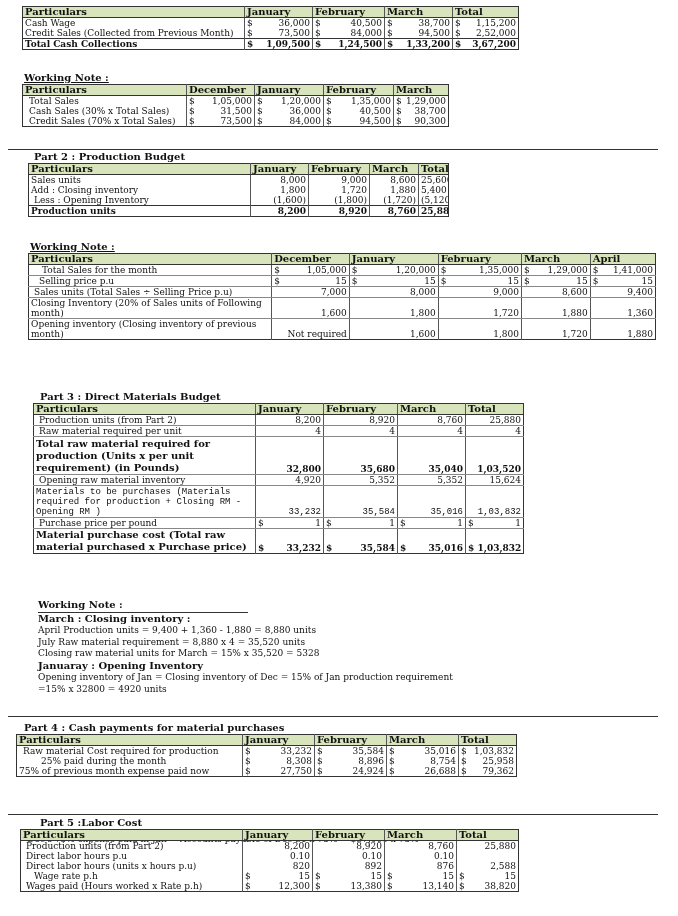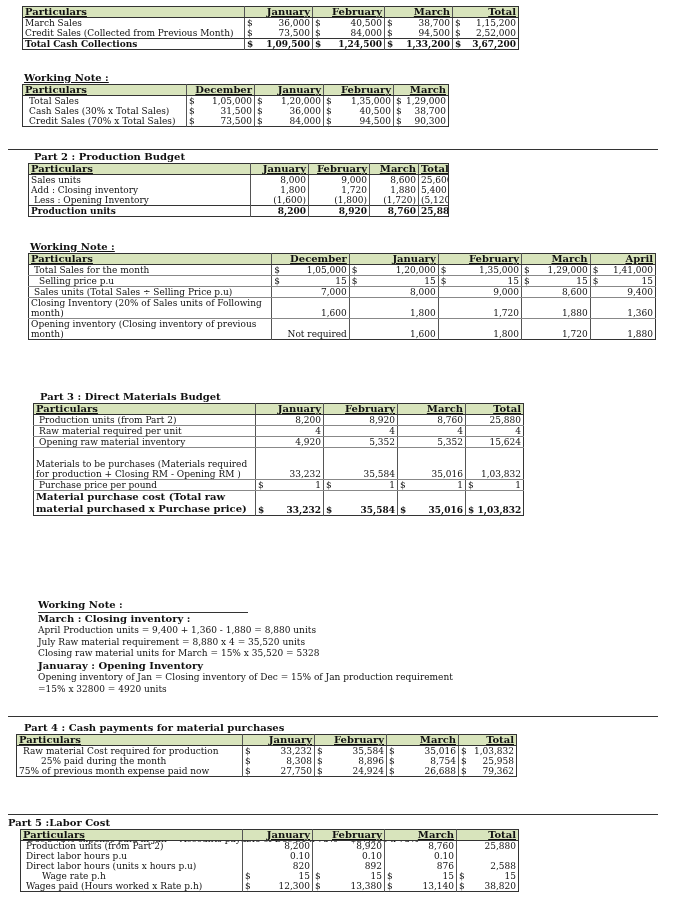--- a/index.html
+++ b/index.html
@@ -1,22 +1,22 @@
 <!DOCTYPE html>
 <html><head>
 <meta charset="utf-8">
 <style>
   html,body{margin:0;padding:0;background:#fff;}
   body{width:678px;height:916px;position:relative;overflow:hidden;font-family:"DejaVu Serif","Liberation Serif",serif;color:#111;}
   .abs{position:absolute;}
   table{border-collapse:collapse;font-size:9px;line-height:10px;table-layout:fixed;}
   td,th{padding:0 2px;white-space:nowrap;overflow:hidden;}
-  th{background:#d8e4bc;font-weight:bold;font-size:10px;border-bottom:1px solid #333;text-decoration:underline;}
+  th{background:#d8e4bc;font-weight:bold;font-size:10px;border-bottom:1px solid #333;}
   th.lft{text-align:left;}
-  th.mid{text-align:right;border-left:1px solid #555;}
+  th.mid{text-align:left;border-left:1px solid #555;}
   .tbl{border:1px solid #333;}
   td.lbl{text-align:left;}
   td.cur{text-align:left;border-left:1px solid #555;width:8px;}
   td.num{text-align:right;}
   td.nb{text-align:right;border-left:1px solid #555;}
   tr.bold td{font-weight:bold;}
   tr.topb td{border-top:1px solid #333;}
   tr.rowb td{border-bottom:1px solid #888;}
   .title{font-weight:bold;font-size:10px;}
   .ul{text-decoration:underline;}
@@ -42,21 +42,21 @@
     </colgroup>
   <tbody>
       <tr>
         <th class="lft">Particulars</th>
         <th class="mid" colspan="2">January</th>
         <th class="mid" colspan="2">February</th>
         <th class="mid" colspan="2">March</th>
         <th class="mid" colspan="2">Total</th>
       </tr>
   <tr>
-        <td class="lbl">March Sales</td>
+        <td class="lbl">Cash Wage</td>
         <td class="cur">$</td>
         <td class="num">36,000</td>
         <td class="cur">$</td>
         <td class="num">40,500</td>
         <td class="cur">$</td>
         <td class="num">38,700</td>
         <td class="cur">$</td>
         <td class="num">1,15,200</td>
       </tr>
   <tr>
@@ -208,21 +208,21 @@
   <tbody>
       <tr>
         <th class="lft">Particulars</th>
         <th class="mid" colspan="2">December</th>
         <th class="mid" colspan="2">January</th>
         <th class="mid" colspan="2">February</th>
         <th class="mid" colspan="2">March</th>
         <th class="mid" colspan="2">April</th>
       </tr>
   <tr class="rowb">
-        <td class="lbl" style="padding-left:5px">Total Sales for the month</td>
+        <td class="lbl" style="padding-left:13px">Total Sales for the month</td>
         <td class="cur">$</td>
         <td class="num">1,05,000</td>
         <td class="cur">$</td>
         <td class="num">1,20,000</td>
         <td class="cur">$</td>
         <td class="num">1,35,000</td>
         <td class="cur">$</td>
         <td class="num">1,29,000</td>
         <td class="cur">$</td>
         <td class="num">1,41,000</td>
@@ -295,28 +295,35 @@
         <td class="nb" colspan="2">8,760</td>
         <td class="nb" colspan="2">25,880</td>
       </tr>
   <tr class="rowb">
         <td class="lbl" style="padding-left:5px">Raw material required per unit</td>
         <td class="nb" colspan="2">4</td>
         <td class="nb" colspan="2">4</td>
         <td class="nb" colspan="2">4</td>
         <td class="nb" colspan="2">4</td>
       </tr>
+  <tr class="bold rowb" style="height:38px;vertical-align:bottom;">
+        <td class="lbl" style="font-size:10px;line-height:12px;">Total raw material required for production (Units x per unit requirement) (in Pounds)</td>
+        <td class="nb" colspan="2">32,800</td>
+        <td class="nb" colspan="2">35,680</td>
+        <td class="nb" colspan="2">35,040</td>
+        <td class="nb" colspan="2">1,03,520</td>
+      </tr>
   <tr class="rowb">
         <td class="lbl" style="padding-left:5px">Opening raw material inventory</td>
         <td class="nb" colspan="2">4,920</td>
         <td class="nb" colspan="2">5,352</td>
         <td class="nb" colspan="2">5,352</td>
         <td class="nb" colspan="2">15,624</td>
       </tr>
-  <tr class="rowb" style="height:32px;vertical-align:bottom;">
+  <tr class="rowb" style="height:32px;vertical-align:bottom;font-family:Liberation Mono, monospace;">
         <td class="lbl">Materials to be purchases (Materials required for production + Closing RM - Opening RM )</td>
         <td class="nb" colspan="2">33,232</td>
         <td class="nb" colspan="2">35,584</td>
         <td class="nb" colspan="2">35,016</td>
         <td class="nb" colspan="2">1,03,832</td>
       </tr>
   <tr class="rowb">
         <td class="lbl" style="padding-left:5px">Purchase price per pound</td>
         <td class="cur">$</td>
         <td class="num">1</td>
@@ -405,21 +412,21 @@
         <td class="cur">$</td>
         <td class="num">26,688</td>
         <td class="cur">$</td>
         <td class="num">79,362</td>
       </tr>
 </tbody>
   </table>
 <div class="abs note" style="left:20px;top:834px;">* Dec's 75% expense paid in Jan = Accounts payable of Dec 31 x 75% = $37,000 x 75%</div>
 <div class="hr" style="top:814px;"></div>
 
-<div class="abs title" style="left:8px;top:817px;">Part 5 :Labor Cost</div>
+<div class="abs title" style="left:40px;top:817px;">Part 5 :Labor Cost</div>
 <table class="abs tbl" style="left:20px;top:829px;width:446px;">
   <colgroup>
       <col style="width:222px">
       <col style="width:10px">
       <col style="width:60px">
       <col style="width:10px">
       <col style="width:62px">
       <col style="width:10px">
       <col style="width:62px">
       <col style="width:10px">
@@ -448,21 +455,21 @@
         <td class="nb" colspan="2"></td>
       </tr>
   <tr>
         <td class="lbl" style="padding-left:5px">Direct labor hours (units x hours p.u)</td>
         <td class="nb" colspan="2">820</td>
         <td class="nb" colspan="2">892</td>
         <td class="nb" colspan="2">876</td>
         <td class="nb" colspan="2">2,588</td>
       </tr>
   <tr>
-        <td class="lbl" style="padding-left:21px">Wage rate p.h</td>
+        <td class="lbl" style="padding-left:13px">Wage rate p.h</td>
         <td class="cur">$</td>
         <td class="num">15</td>
         <td class="cur">$</td>
         <td class="num">15</td>
         <td class="cur">$</td>
         <td class="num">15</td>
         <td class="cur">$</td>
         <td class="num">15</td>
       </tr>
   <tr>

